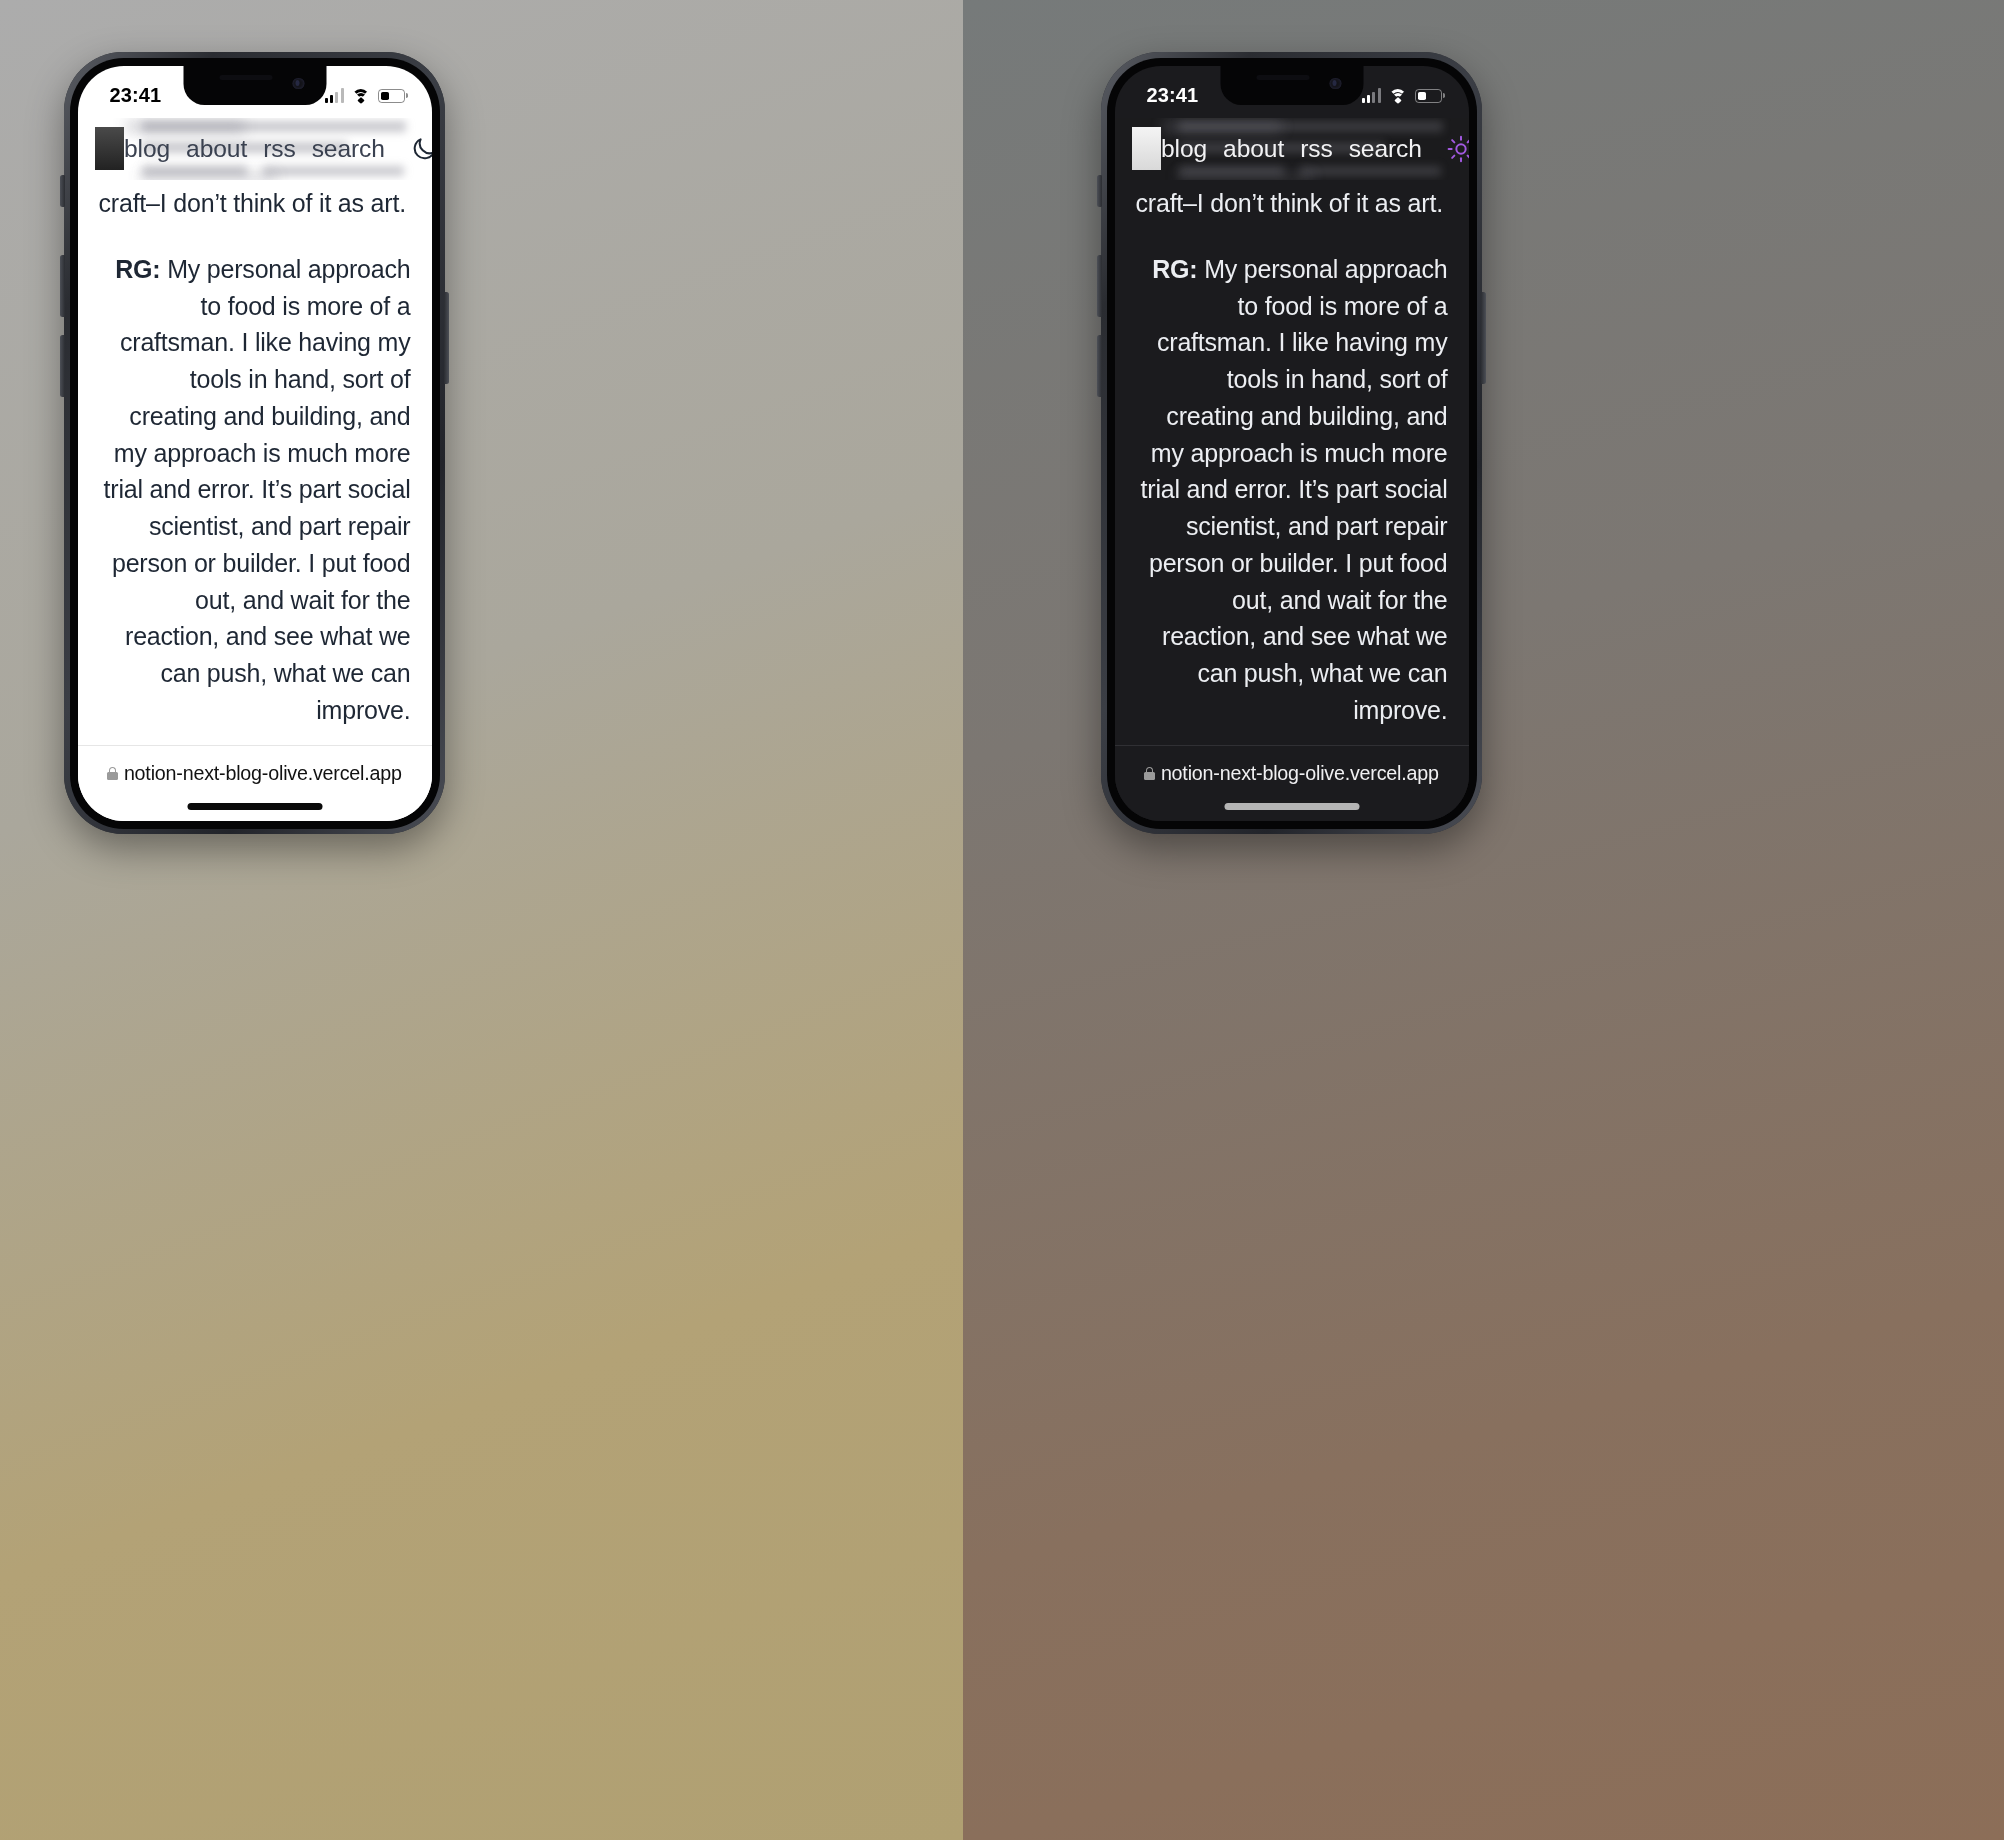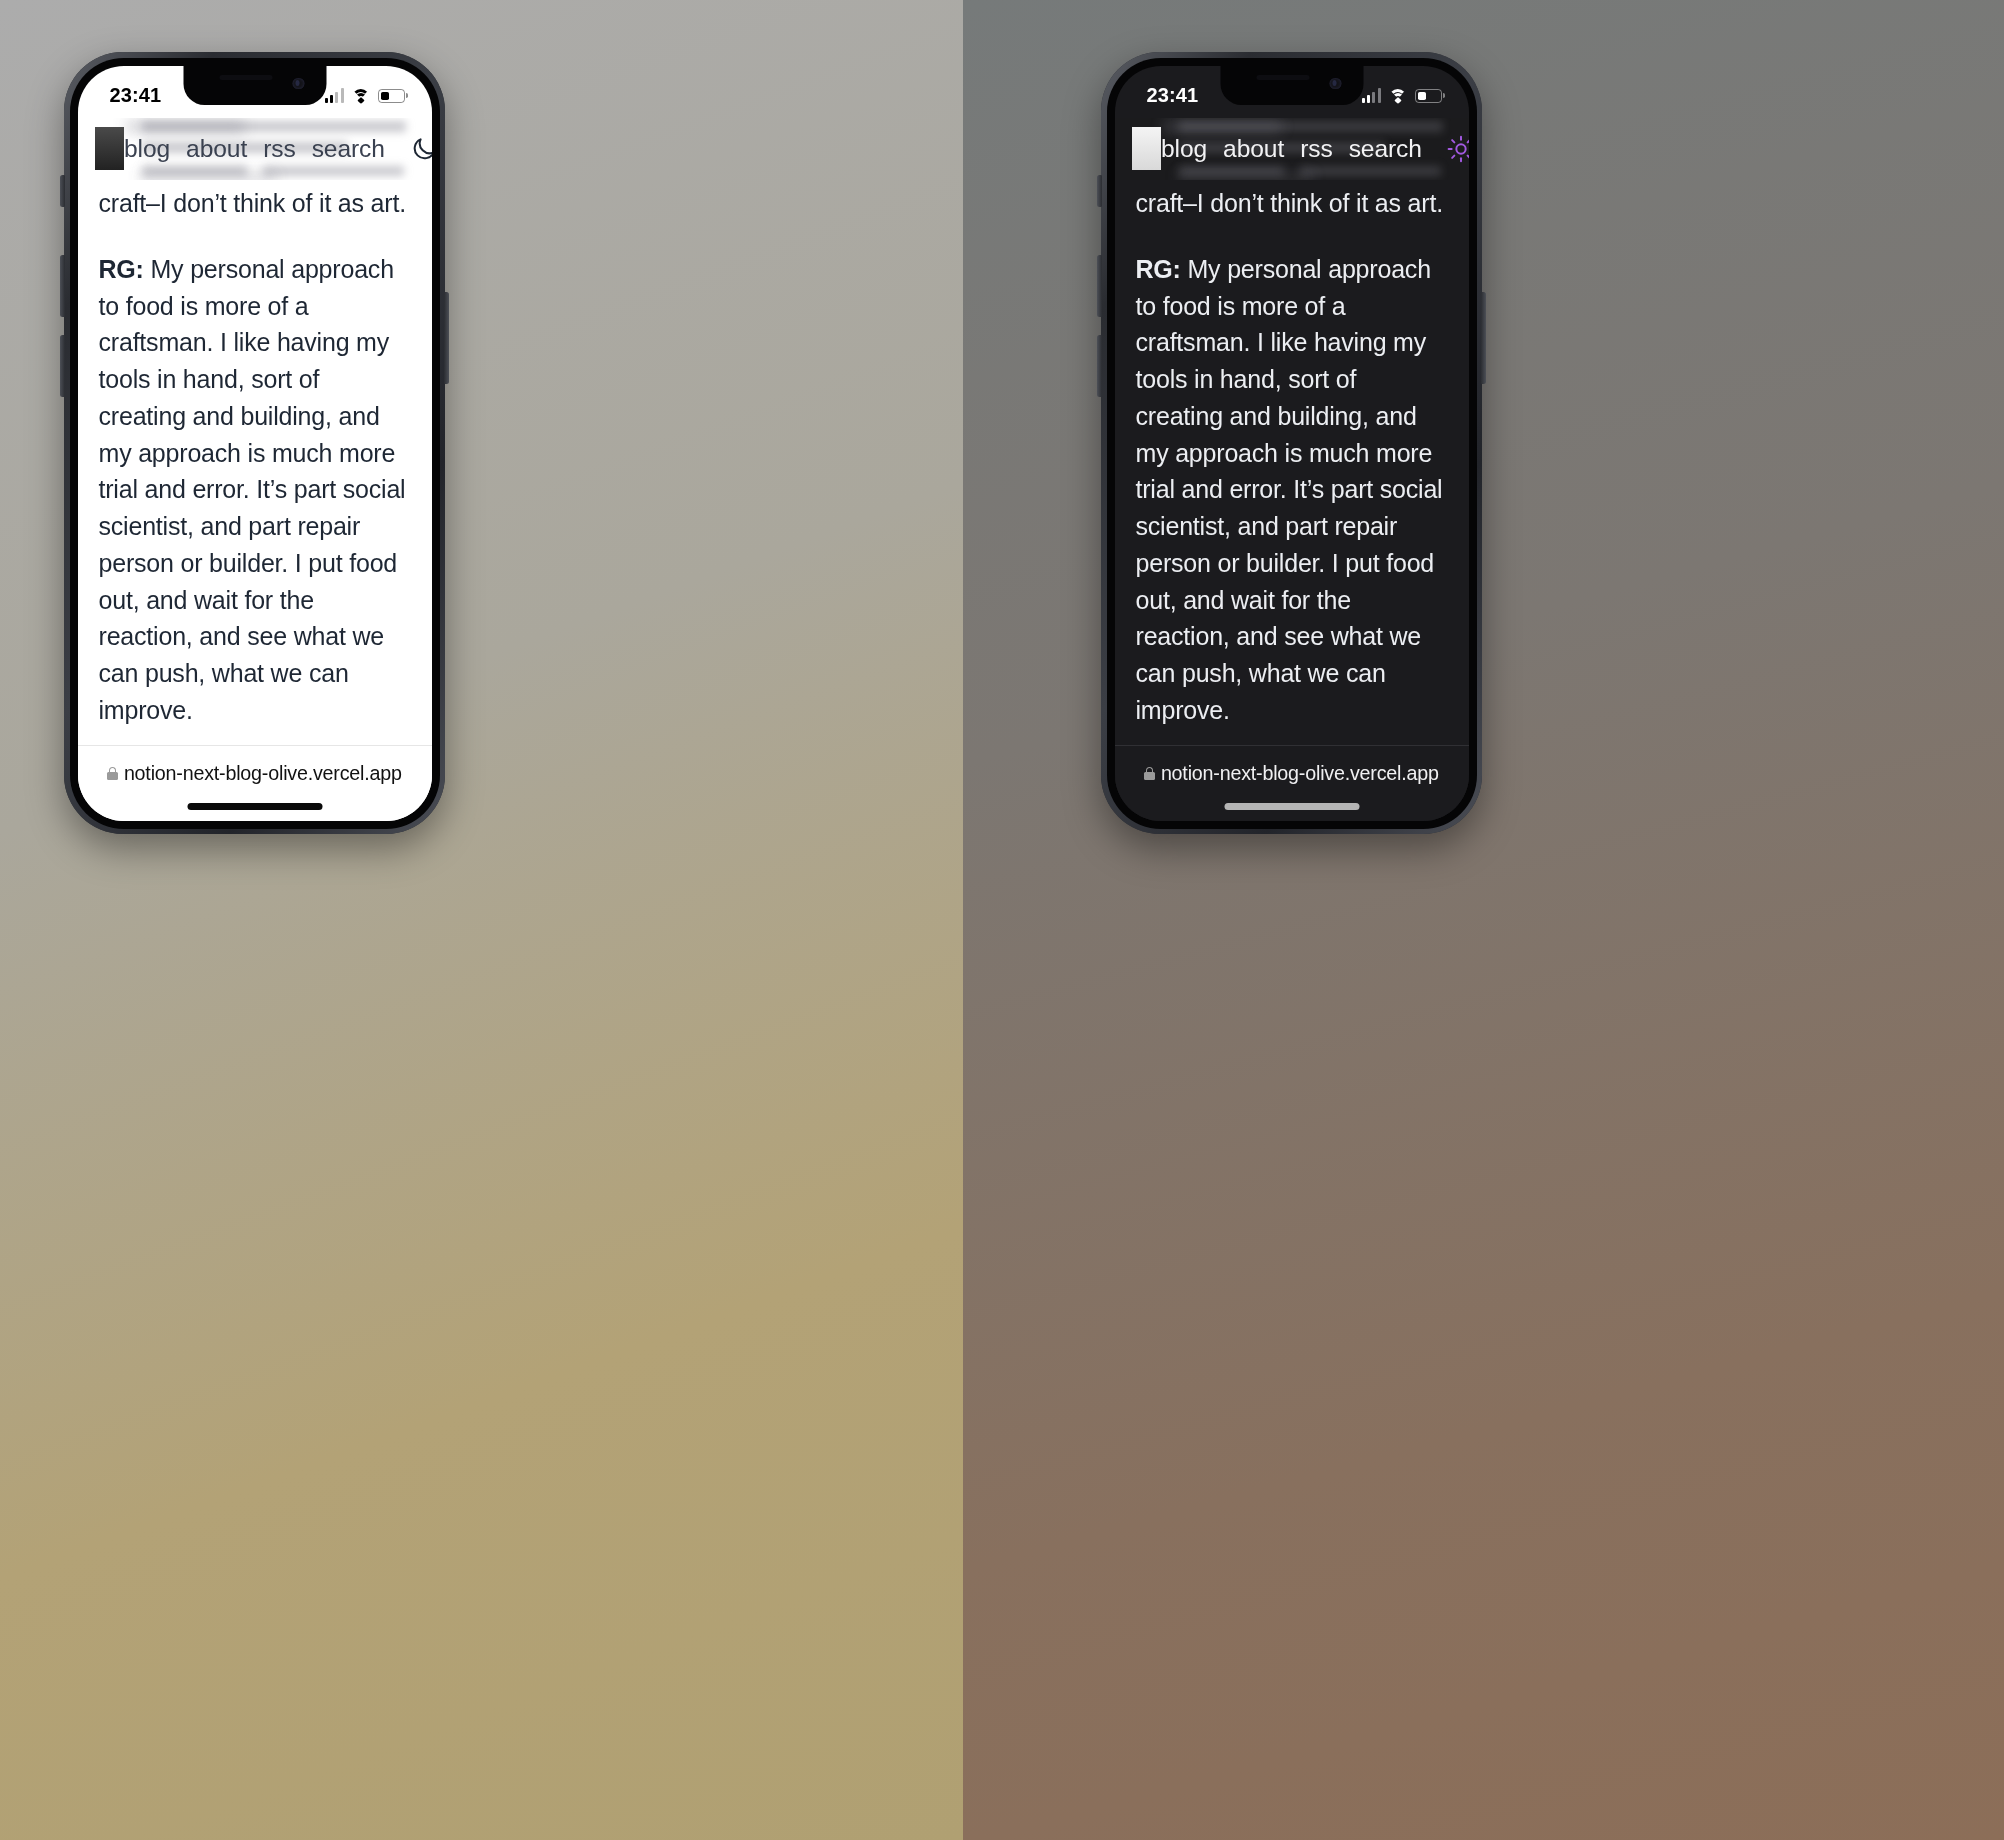--- a/index.html
+++ b/index.html
@@ -252,21 +252,21 @@
   }
   .p-text {
     font-size: 25px;
     line-height: 1.47;
     letter-spacing: -0.2px;
   }
   .light .p-text { color: #1e2734; }
   .dark  .p-text { color: #eceef2; }
   .p-text b { font-weight: 700; }
   .p-first { padding-top: 5px; }
-  .p-second { margin-top: 29.5px; }
+  .p-second { margin-top: 29.5px; text-align: right; }
 
   
   .browser-bar {
     flex: 0 0 76px;
     display: flex;
     flex-direction: column;
     align-items: center;
     justify-content: flex-start;
     padding-top: 16px;
     position: relative;

